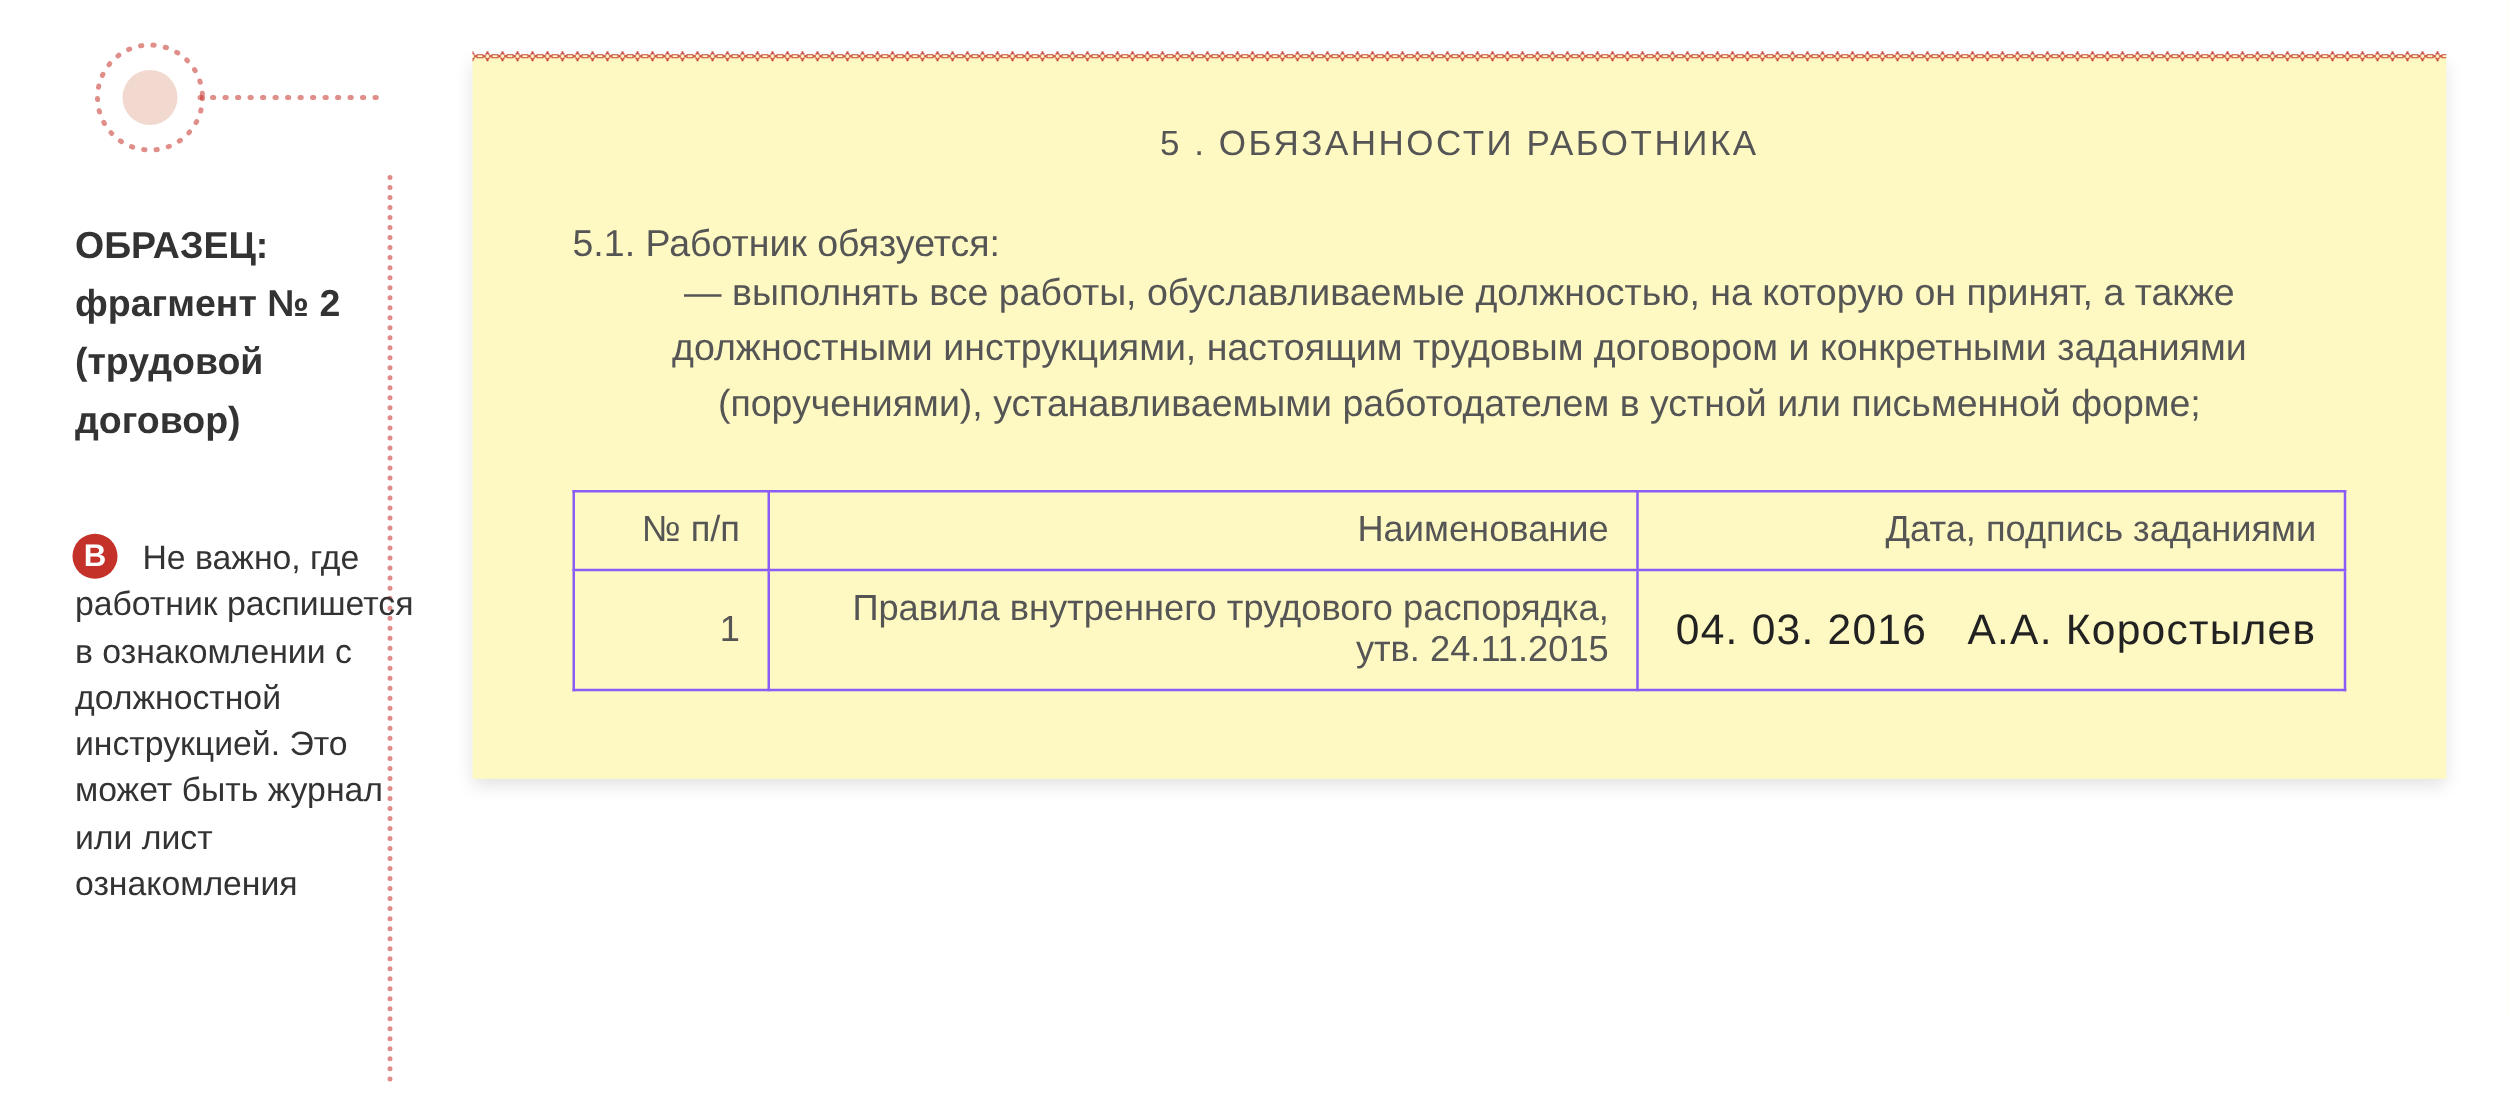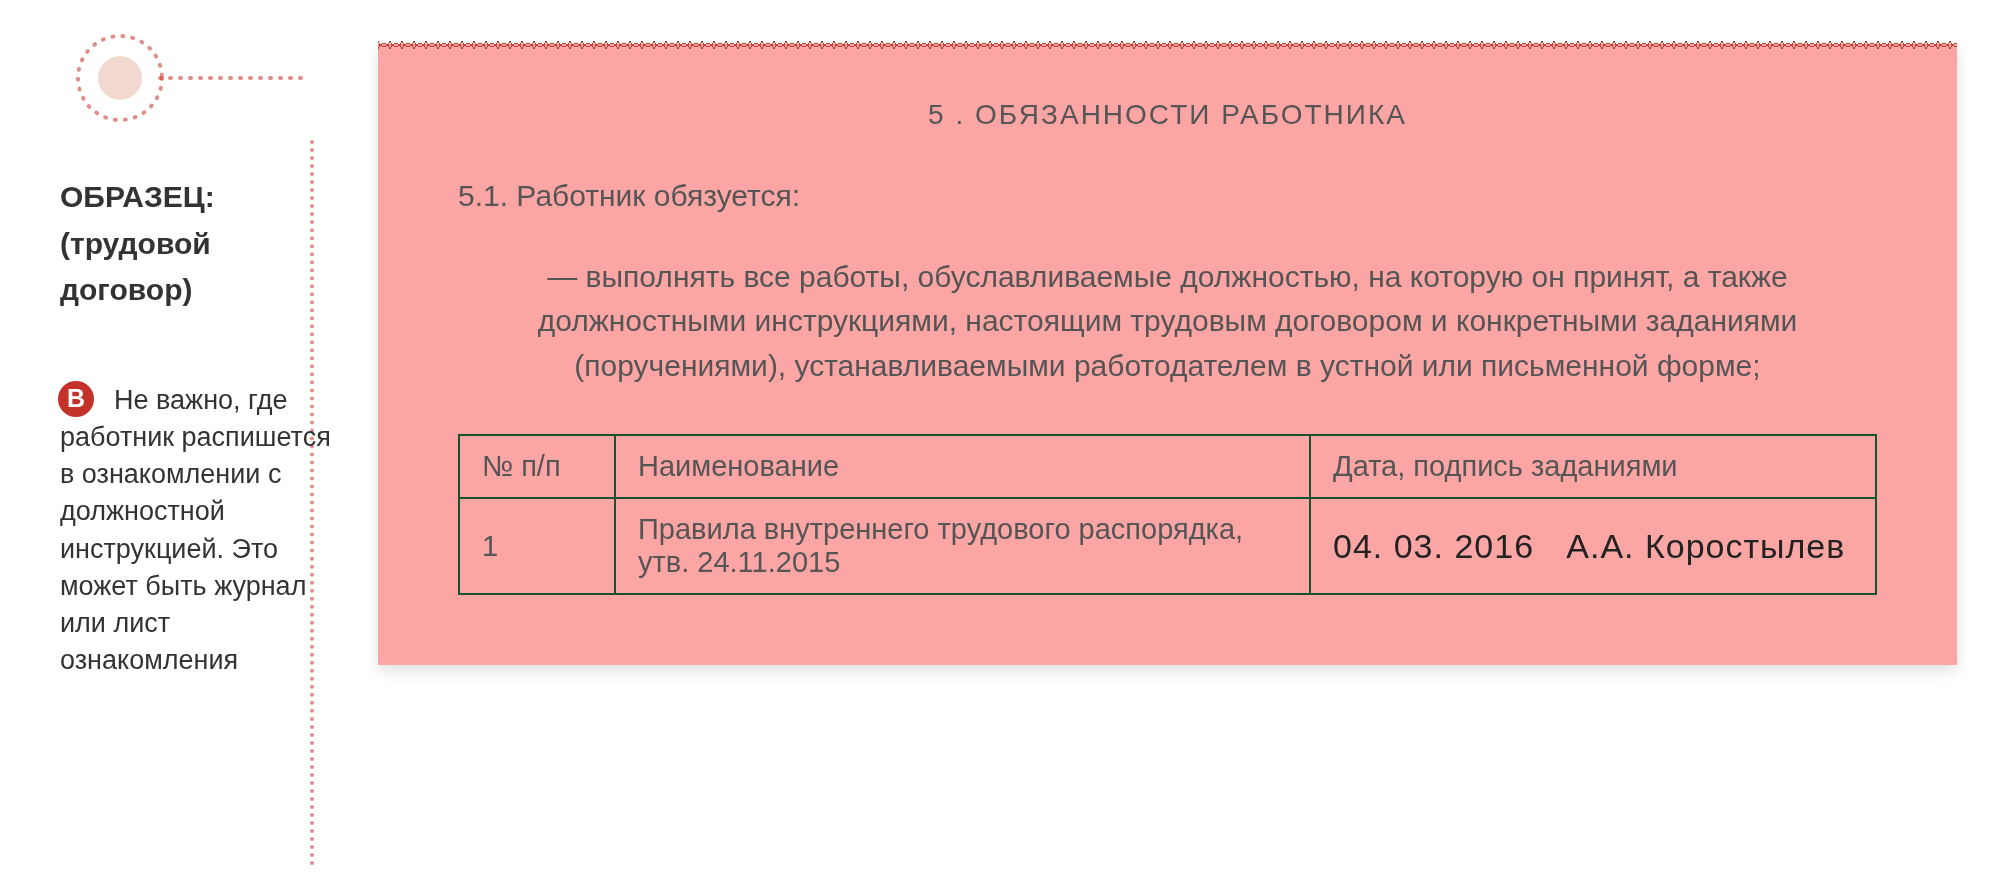--- a/index.html
+++ b/index.html
@@ -59,21 +59,21 @@
   }
   
   .ornament{position:absolute; left:60px; top:28px; pointer-events:none;}
   
   .doc-wrap{
     flex:1;
     margin-left:38px;
     position:relative;
   }
   .doc{
-    background:#fca5a5;
+    background:#fef9c3;
     padding:55px 80px 70px 80px;
     box-shadow:0 6px 14px rgba(0,0,0,0.12);
     position:relative;
     font-family:Arial,"Helvetica Neue",sans-serif;
     color:#4a4a4a;
   }
   
   .doc::before{
     content:"";
     position:absolute;
@@ -87,40 +87,39 @@
   .doc-heading{
     text-align:center;
     letter-spacing:2px;
     font-size:28px;
     color:#555;
     margin-bottom:48px;
   }
   .clause-lead{
     font-size:30px;
     color:#555;
-    margin-bottom:42px;
   }
   .clause-body{
     font-size:30px;
     line-height:1.48;
     color:#555;
     margin-bottom:46px;
     text-align:center;
   }
   
   table.ack{
     width:100%;
     border-collapse:collapse;
     font-size:29px;
     color:#555;
   }
   table.ack th, table.ack td{
-    border:2px solid #14532d;
+    border:2px solid #8b5cf6;
     padding:14px 22px;
-    text-align:left;
+    text-align:right;
     vertical-align:middle;
     font-weight:400;
   }
   table.ack td.num{width:110px;}
   table.ack td.sign{width:520px; white-space:nowrap;}
   .hand{
     font-family:Liberation Sans, sans-serif;
     font-size:34px;
     color:#222;
     letter-spacing:1px;
@@ -158,20 +157,21 @@
   <svg class="ornament" width="260" height="120">
     <circle cx="60" cy="50" r="42" fill="none" stroke="#c43128" stroke-width="4" stroke-dasharray="1 9" stroke-linecap="round" opacity="0.55"></circle>
     <circle cx="60" cy="50" r="22" fill="#f2d9cf"></circle>
     <path d="M100 50 H250" fill="none" stroke="#c43128" stroke-width="4" stroke-dasharray="1 9" stroke-linecap="round" opacity="0.55"></path>
   </svg>
   <div class="vdots"></div>
 
   <aside class="side">
     <div class="side-title">
       <div>ОБРАЗЕЦ:</div>
+      <div>фрагмент № 2</div>
       <div>(трудовой договор)</div>
     </div>
     <div class="note">
       <span class="badge">В</span>
       <span class="note-text">Не важно, где работ­ник распишется в ознакомлении с должностной инструкцией. Это может быть журнал или лист ознакомления</span>
     </div>
   </aside>
 
   <div class="doc-wrap">
     <div class="doc">

